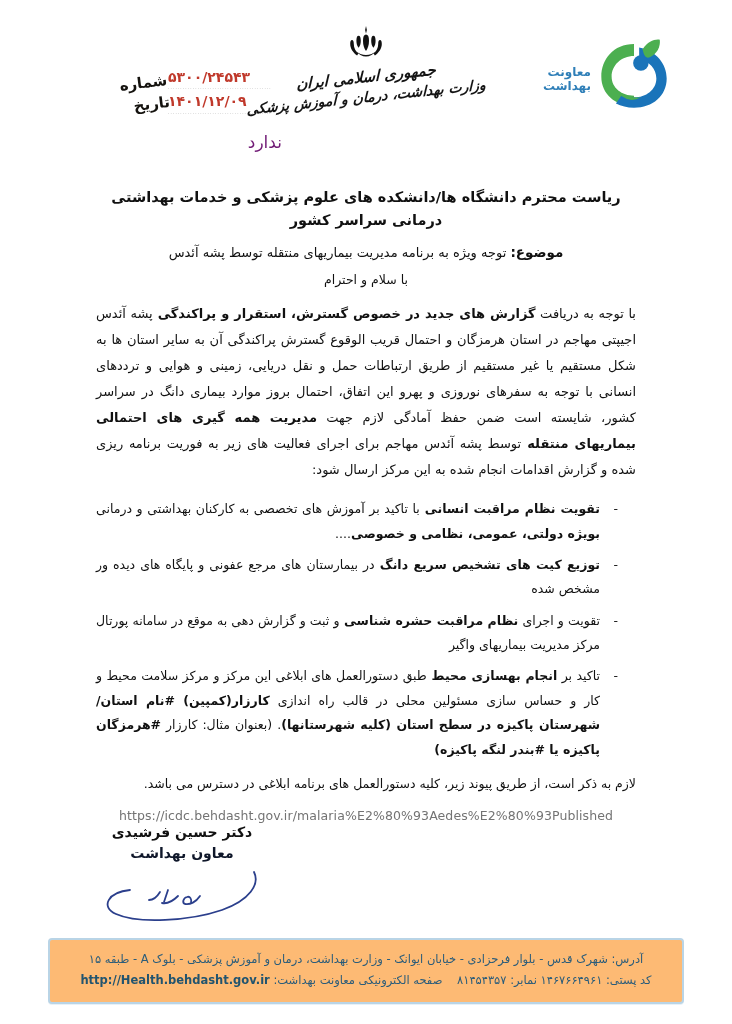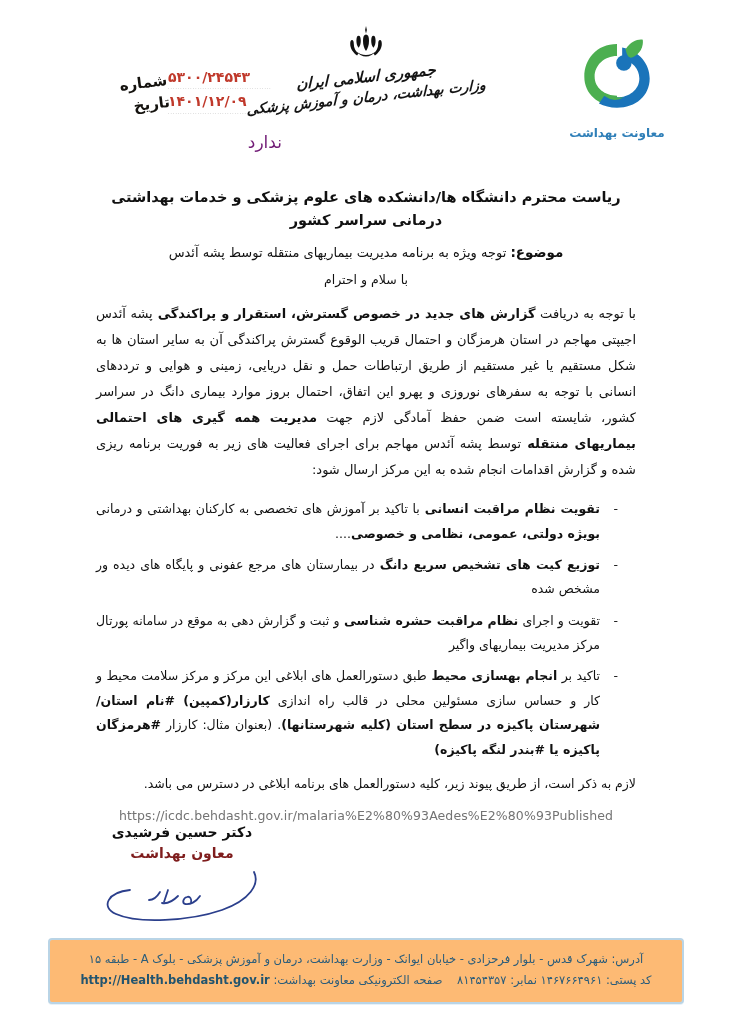--- a/index.html
+++ b/index.html
@@ -134,21 +134,21 @@
     letter-spacing: -0.5px;
   }
 
   
   .deputy-logo {
     position: absolute;
     right: 55px;
     top: 32px;
     width: 120px;
     display: flex;
-    flex-direction: column;
+    flex-direction: row;
     align-items: center;
   }
   .deputy-logo svg {
     width: 86px;
     height: 86px;
   }
   .deputy-caption {
     margin-top: 4px;
     font-size: 12px;
     font-weight: 700;
@@ -248,21 +248,21 @@
   }
   .sig-name {
     font-size: 14px;
     font-weight: 700;
     color: #111;
     line-height: 1.5;
   }
   .sig-title {
     font-size: 14px;
     font-weight: 700;
-    color: #7f1d1d;
+    color: #0f172a;
     line-height: 1.5;
   }
   .sig-mark {
     margin-top: 2px;
     height: 62px;
   }
   .sig-mark svg { width: 200px; height: 62px; }
 
   
   .footer {

